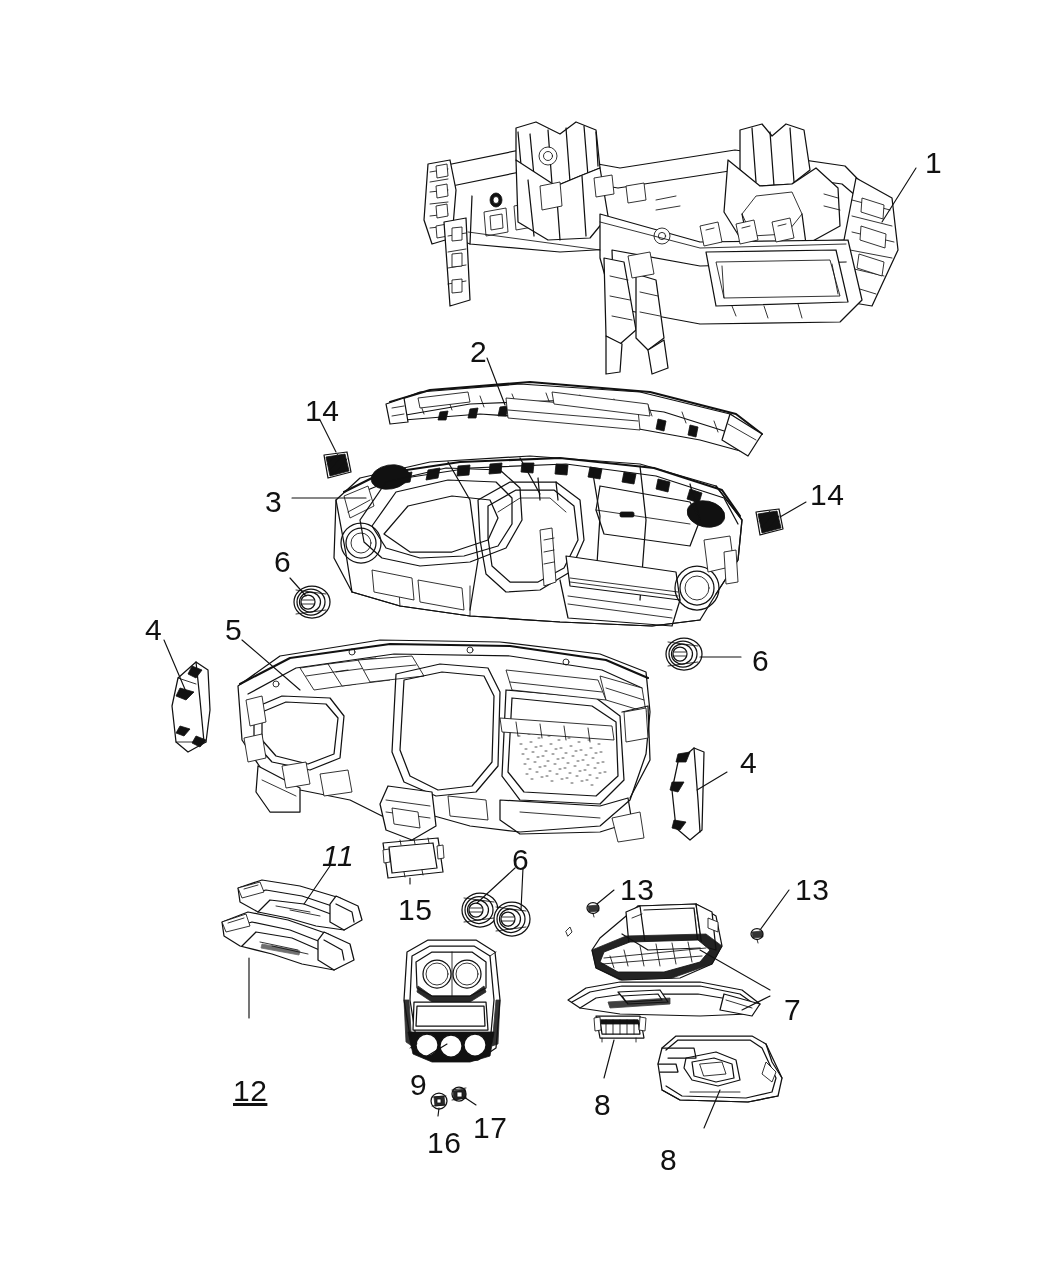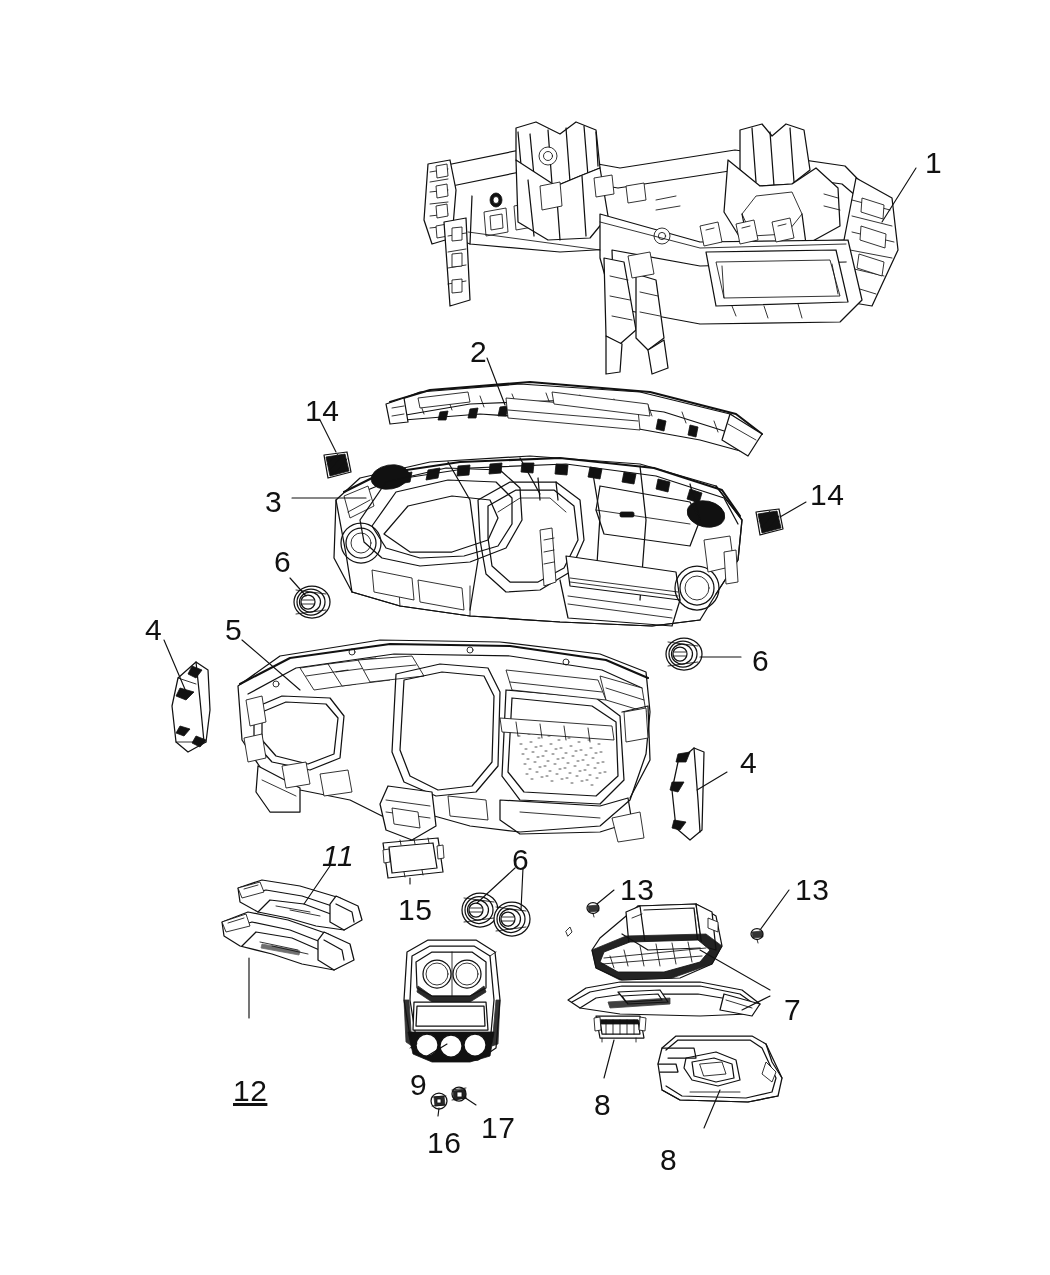--- a/index.html
+++ b/index.html
@@ -540,16 +540,16 @@
   <div class="callout-label" style="left:322px;  top:841px;font-style:italic;">11</div>
   <div class="callout-label" style="left:398px;  top:895px;">15</div>
   <div class="callout-label" style="left:512px;  top:845px;">6</div>
   <div class="callout-label" style="left:620px;  top:875px;">13</div>
   <div class="callout-label" style="left:795px;  top:875px;">13</div>
   <div class="callout-label" style="left:784px;  top:995px;">7</div>
   <div class="callout-label" style="left:233px;  top:1076px;text-decoration:underline;">12</div>
   <div class="callout-label" style="left:410px;  top:1070px;">9</div>
   <div class="callout-label" style="left:594px;  top:1090px;">8</div>
   <div class="callout-label" style="left:427px;  top:1128px;">16</div>
-  <div class="callout-label" style="left:473px;  top:1113px;margin-left:8px;">17</div>
+  <div class="callout-label" style="left:473px;  top:1113px;">17</div>
   <div class="callout-label" style="left:660px;  top:1145px;">8</div>
 
 </div>
 
 </body></html>

